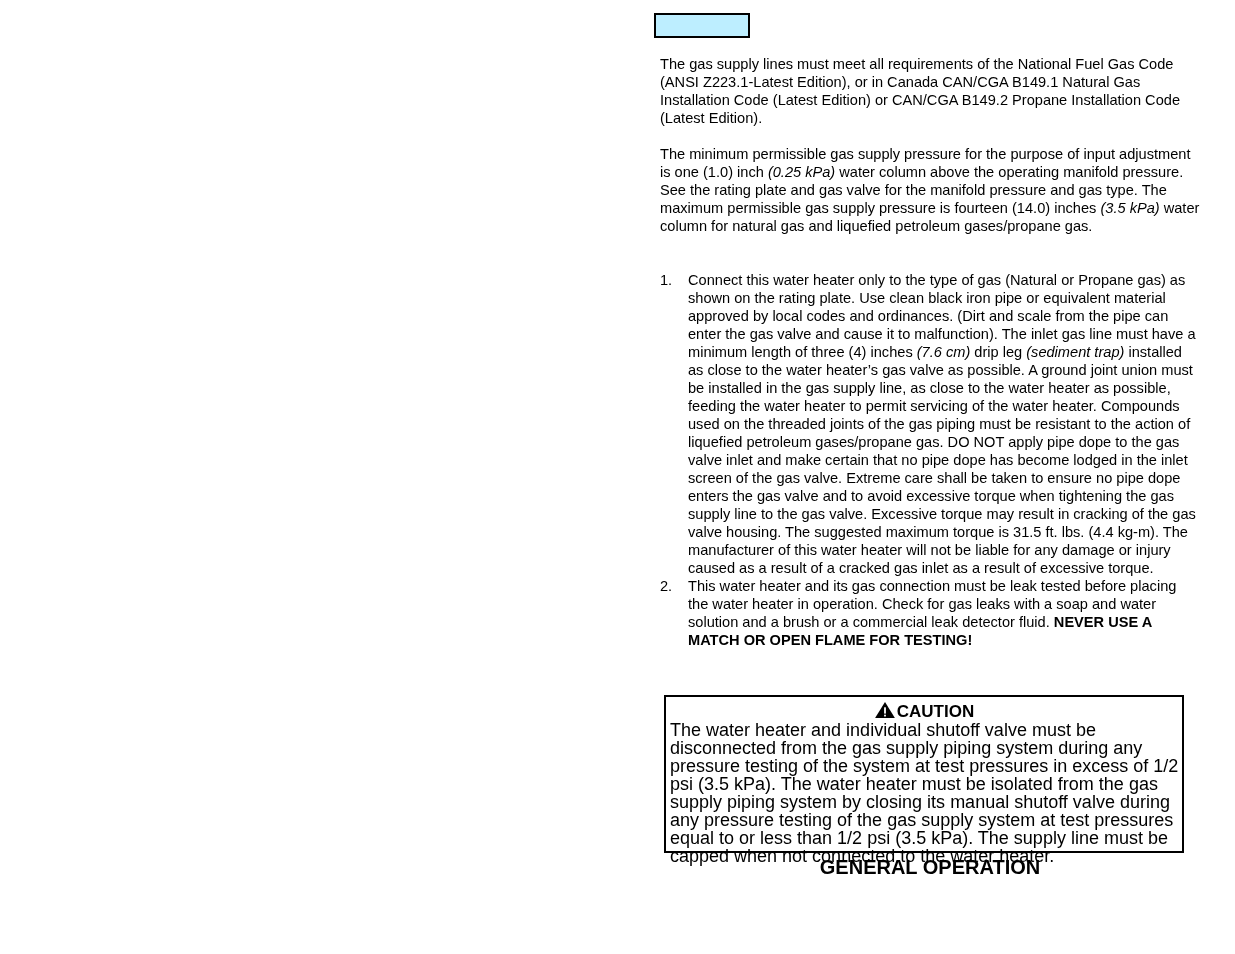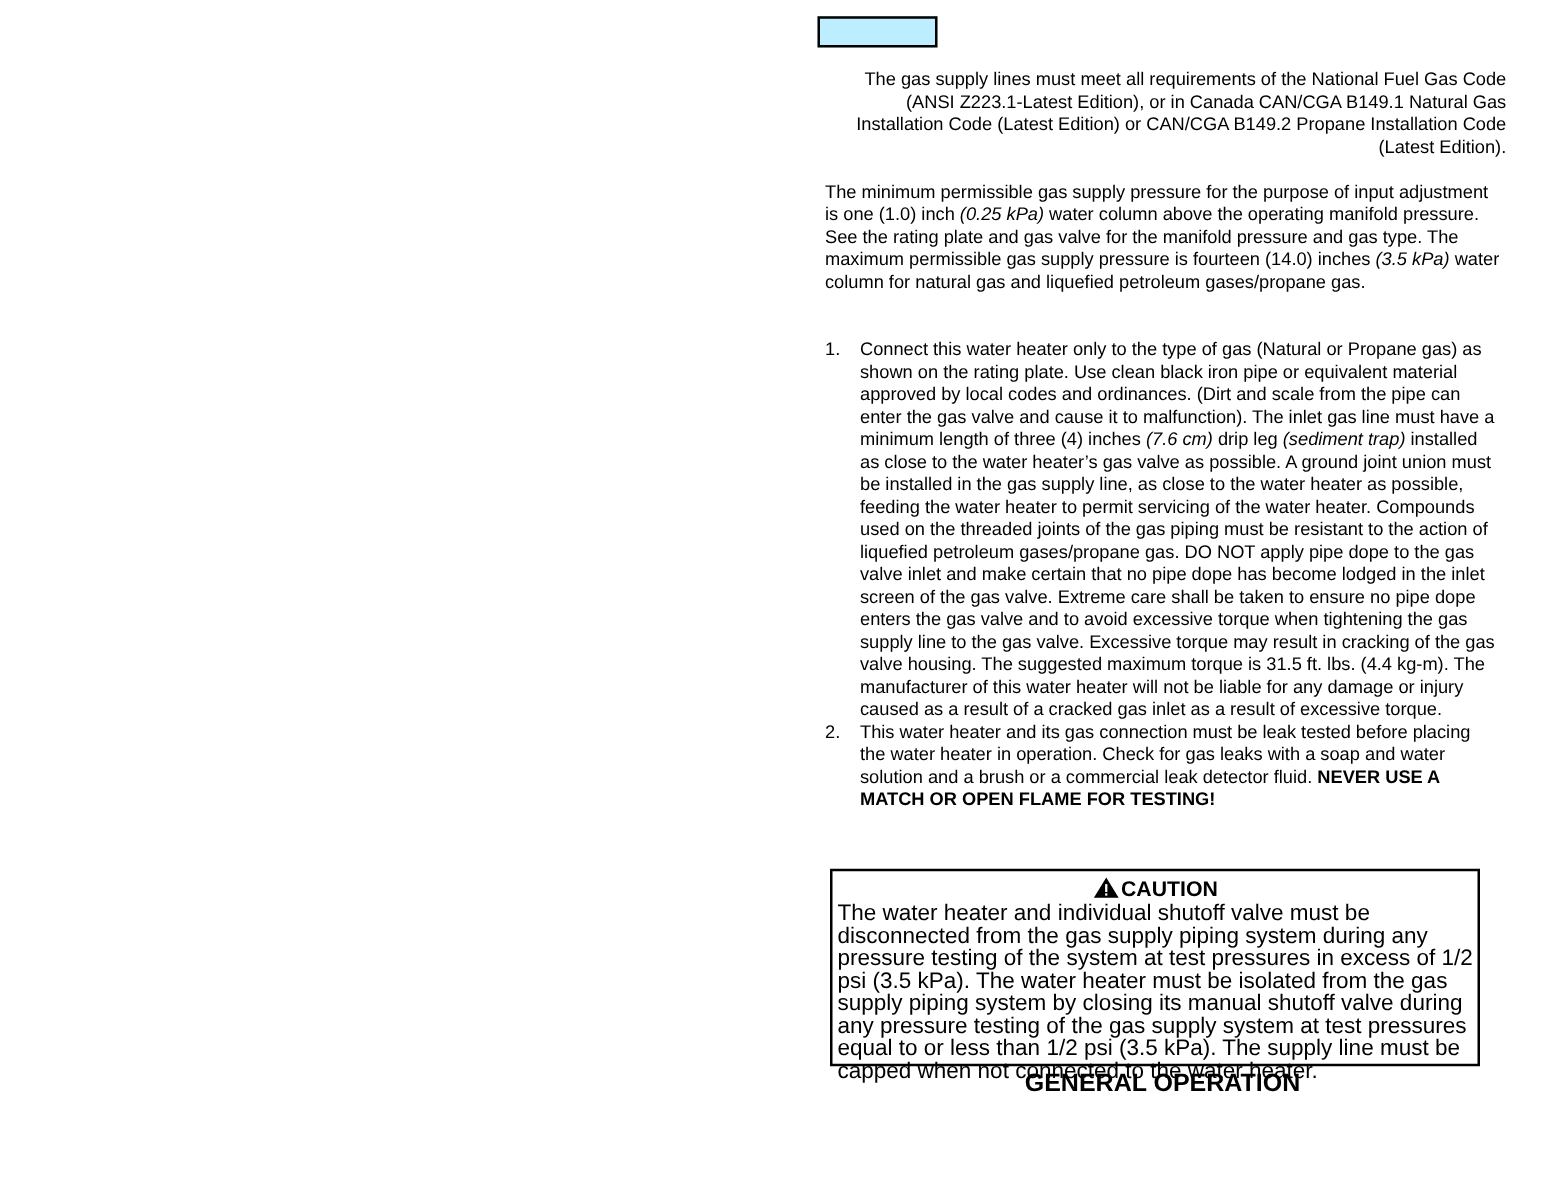--- a/index.html
+++ b/index.html
@@ -40,21 +40,21 @@
       background: #bdeeff;
       border: 2px solid #000;
     }
     .text {
       position: absolute;
       left: 660px;
       width: 545px;
       font-size: 14.6px;
       line-height: 18px;
     }
-    .p1 { top: 55px; text-align: right; }
+    .p1 { top: 55px; }
     .p2 { top: 145px; }
     .list {
       position: absolute;
       left: 660px;
       top: 271px;
       width: 545px;
       font-size: 14.6px;
       line-height: 18px;
       margin: 0;
       padding: 0;

